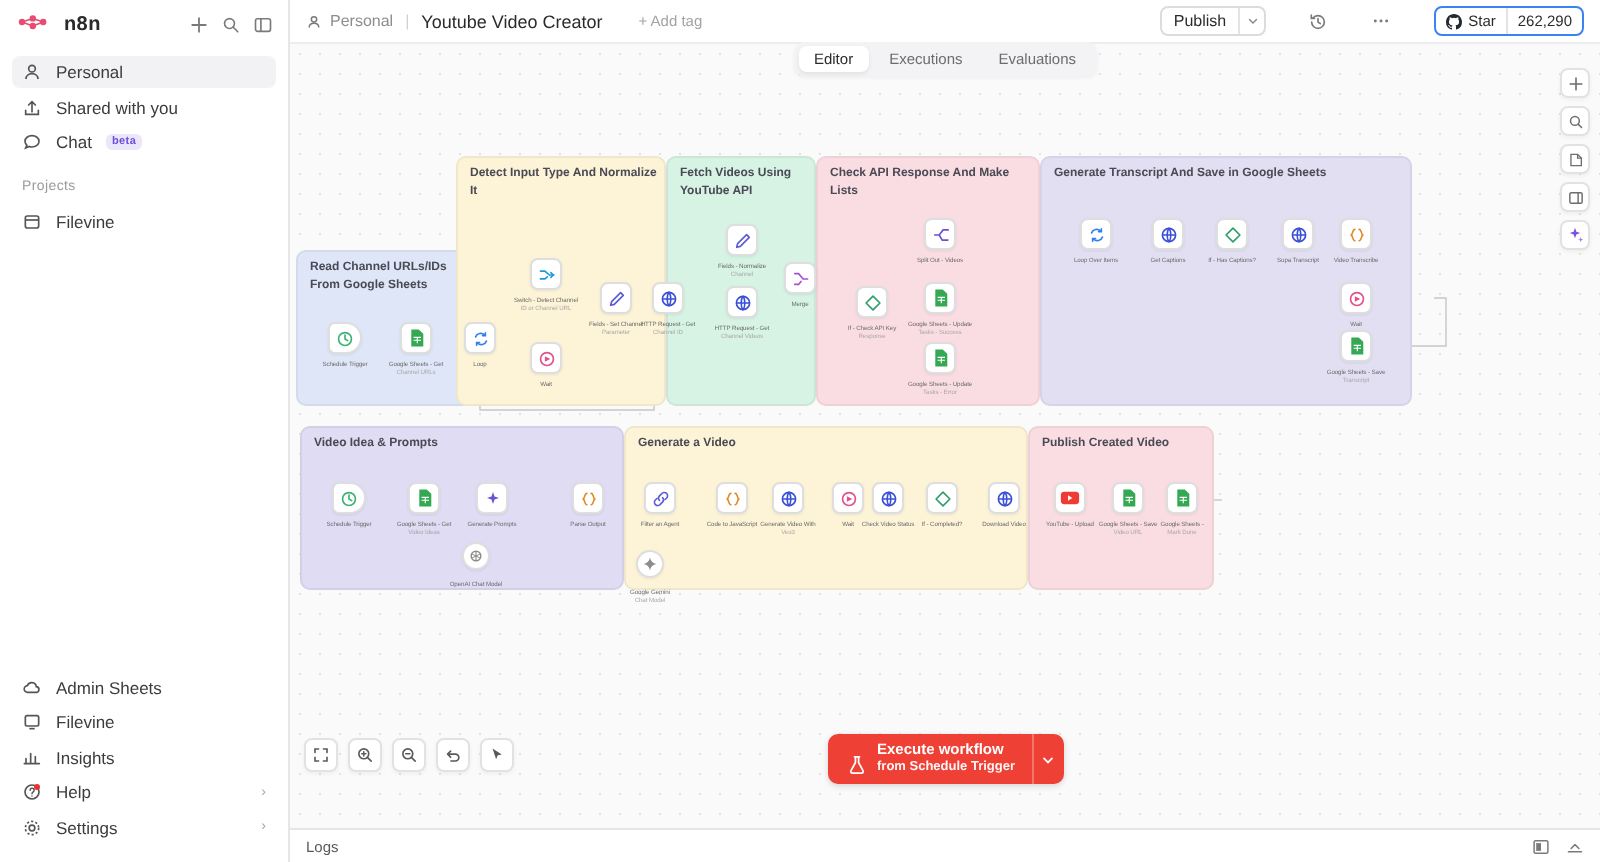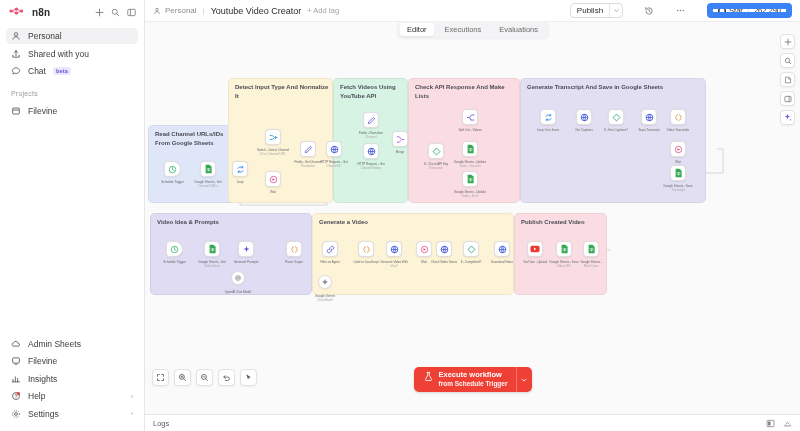--- a/index.html
+++ b/index.html
@@ -53,33 +53,33 @@
   .main { flex: 1 1 auto; display: flex; flex-direction: column; position: relative; min-width: 0; }
 
   .topbar {
     height: 22px; background: #fff; border-bottom: 1px solid #ededed;
     display: flex; align-items: center; padding: 0 8px; gap: 6px; flex: 0 0 22px;
     position: relative; z-index: 20;
   }
   .crumb { display: flex; align-items: center; gap: 4px; font-size: 8px; color: #8d8d8d; }
   .crumb-sep { color: #d2d2d2; font-size: 8px; }
   .wf-name { font-size: 9px; color: #2b2b2b; }
-  .add-tag { font-size: 7.5px; color: #a3a3a3; cursor: pointer; margin-left: 0; }
+  .add-tag { font-size: 7.5px; color: #a3a3a3; cursor: pointer; margin-left: 12px; }
   .top-right { margin-left: auto; display: flex; align-items: center; gap: 21px; }
   .publish-btn {
     display: flex; align-items: center; background: #fff;
     border: 1px solid #dcdcdc; border-radius: 4px; height: 15px; overflow: hidden; cursor: pointer;
   }
   .publish-label { font-size: 8px; color: #2b2b2b; padding: 0 6px; }
   .publish-caret {
     border-left: 1px solid #e4e4e4; width: 13px; height: 100%;
     display: flex; align-items: center; justify-content: center; color: #888;
   }
   .star-box {
-    display: flex; align-items: center; border: 6px solid #3b82f6;
+    display: flex; align-items: center; border: 1px solid #3b82f6;
     border-radius: 4px; height: 15px; overflow: hidden; cursor: pointer;
   }
   .star-left { display: flex; align-items: center; gap: 3px; padding: 0 5px; font-size: 7.5px; color: #2b2b2b; }
   .star-count {
     padding: 0 5px; font-size: 7.5px; color: #2b2b2b;
     border-left: 1px solid #e4e4e4; height: 100%; display: flex; align-items: center;
   }
 
   
   .tabs-wrap {
@@ -148,21 +148,21 @@
     color: #5a5a5a; cursor: pointer; box-shadow: 0 1px 2px rgba(0,0,0,.05);
   }
 
   
   .exec {
     position: absolute; left: 50%; transform: translateX(-50%); bottom: 22px;
     background: #ef4036; border-radius: 5px; height: 25px; display: flex;
     align-items: center; color: #fff; cursor: pointer; z-index: 16;
     box-shadow: 0 1px 3px rgba(0,0,0,.15);
   }
-  .exec-main { display: flex; align-items: flex-start; gap: 5px; padding: 0 8px 0 9px; }
+  .exec-main { display: flex; align-items: flex-end; gap: 5px; padding: 0 8px 0 9px; }
   .exec-txt { line-height: 1.15; }
   .exec-t1 { font-size: 7.5px; font-weight: 700; }
   .exec-t2 { font-size: 6.5px; font-weight: 700; opacity: .95; }
   .exec-caret {
     width: 16px; height: 100%; display: flex; align-items: center; justify-content: center;
     border-left: 1px solid rgba(255,255,255,.28);
   }
 
   
   .logs {

